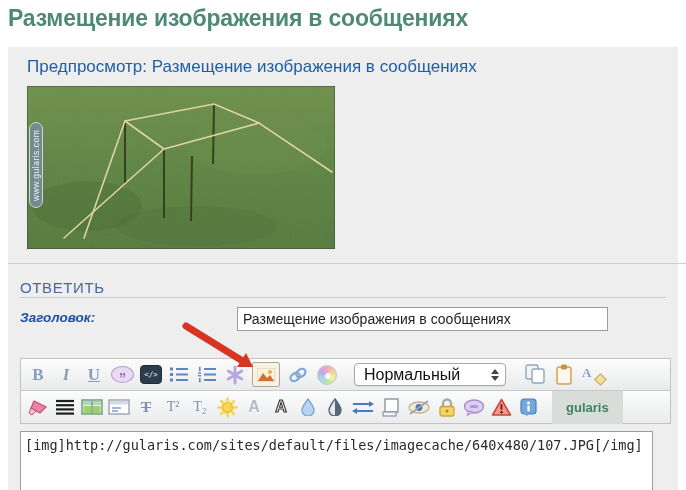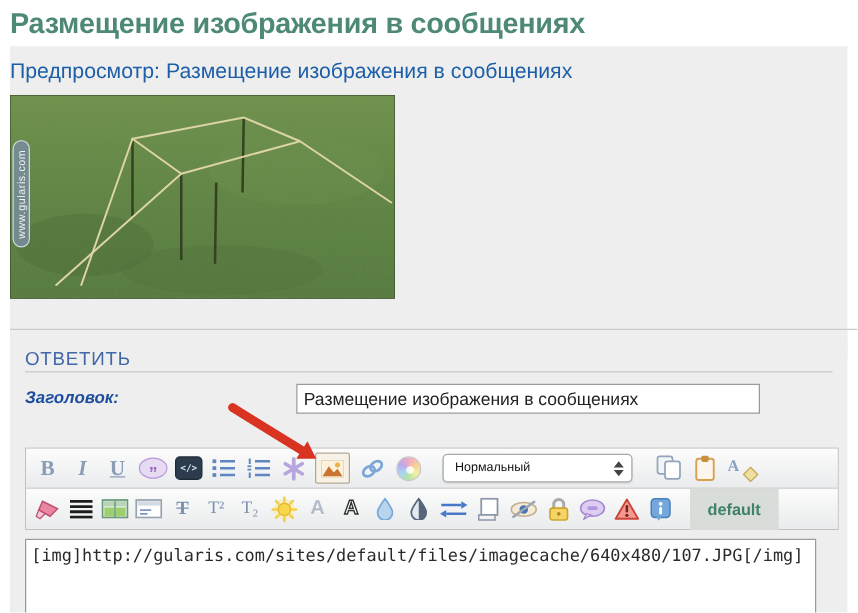--- a/index.html
+++ b/index.html
@@ -7,22 +7,22 @@
   body {
     position:relative; overflow:hidden; background:#ffffff;
     font-family:"Liberation Sans", sans-serif; color:#333;
   }
   .page-title {
     position:absolute; left:8px; top:3px;
     font-size:23px; line-height:30px; font-weight:bold;
     color:#4e8977; letter-spacing:-0.2px;
   }
   .preview-panel {
-    position:absolute; left:8px; top:37px; width:670px; height:248px;
-    background:#eeeeee; padding:10px 0;
+    position:absolute; left:8px; top:47px; width:670px; height:248px;
+    background:#eeeeee; padding:10px 19px;
   }
   .preview-heading { font-size:17px; color:#1c5fa8; font-weight:normal; }
   .photo-wrap { position:relative; margin-top:9px; width:308px; height:163px; }
   .photo-wrap svg { display:block; }
   .photo-watermark {
     position:absolute; left:2px; top:36px; width:14px; height:86px;
     background:rgba(120,140,155,0.85); border:1px solid #ccd6dd; border-radius:7px;
     display:flex; align-items:center; justify-content:center;
     writing-mode:vertical-rl; transform:rotate(180deg);
     font-size:8.5px; color:#eef3f7; letter-spacing:0.5px;
@@ -87,21 +87,21 @@
   }
   .color-wheel:after {
     content:""; position:absolute; left:7px; top:7px; width:6px; height:6px;
     border-radius:50%; background:rgba(255,255,255,0.85);
   }
   .format-select {
     margin-left:10px; width:152px; height:23px; background:#fff;
     border:1px solid #a8a8a8; border-radius:4px; display:flex; align-items:center;
     padding:0 4px 0 9px; box-shadow:0 1px 1px rgba(0,0,0,0.08);
   }
-  .format-select .sel-text { flex:1; font-size:10px; color:#111; }
+  .format-select .sel-text { flex:1; font-size:16px; color:#111; }
   .stepper { display:flex; flex-direction:column; gap:2px; align-items:center; padding-right:2px; }
   .stepper i { width:0; height:0; border-left:4px solid transparent; border-right:4px solid transparent; display:block; }
   .stepper .up { border-bottom:5px solid #444; }
   .stepper .dn { border-top:5px solid #444; }
   .copy-gap { margin-left:12px; }
   .eraser-wrap { position:relative; width:26px; }
   .eraser-wrap .era-a { font-family:"Liberation Serif", serif; font-weight:bold; font-size:13px; color:#8aa0c4; position:absolute; left:1px; top:3px; }
   .eraser-wrap .era-d {
     position:absolute; right:2px; bottom:4px; width:9px; height:9px;
     background:#f0dfa0; border:1px solid #c3a75c; transform:rotate(45deg);
@@ -409,21 +409,21 @@
       </span>
       <span class="tb-ic">
         <svg width="17" height="19" viewBox="0 0 17 19">
           <rect x="1" y="1" width="15" height="15" rx="3" fill="#74a8dc" stroke="#4a80b8" stroke-width="1.2"></rect>
           <polygon points="5,15.5 7,18.5 9,15.5" fill="#74a8dc"></polygon>
           <circle cx="8.5" cy="5" r="1.5" fill="#ffffff"></circle>
           <rect x="7.4" y="7.5" width="2.2" height="6" rx="1" fill="#ffffff"></rect>
         </svg>
       </span>
       <span class="columns-btn">
-        <span>default</span>
+        <span>gularis</span>
       </span>
     </div>
   </div>
 
   <textarea class="message-textarea" spellcheck="false" style="">[img]http://gularis.com/sites/default/files/imagecache/640x480/107.JPG[/img]</textarea>
 </div>
 
 <svg class="red-arrow" viewBox="0 0 80 52">
   <line x1="8" y1="6" x2="63" y2="40" stroke="#d93322" stroke-width="7" stroke-linecap="round"></line>
   <polygon points="75,47 59,47 68,33" fill="#d93322"></polygon>

